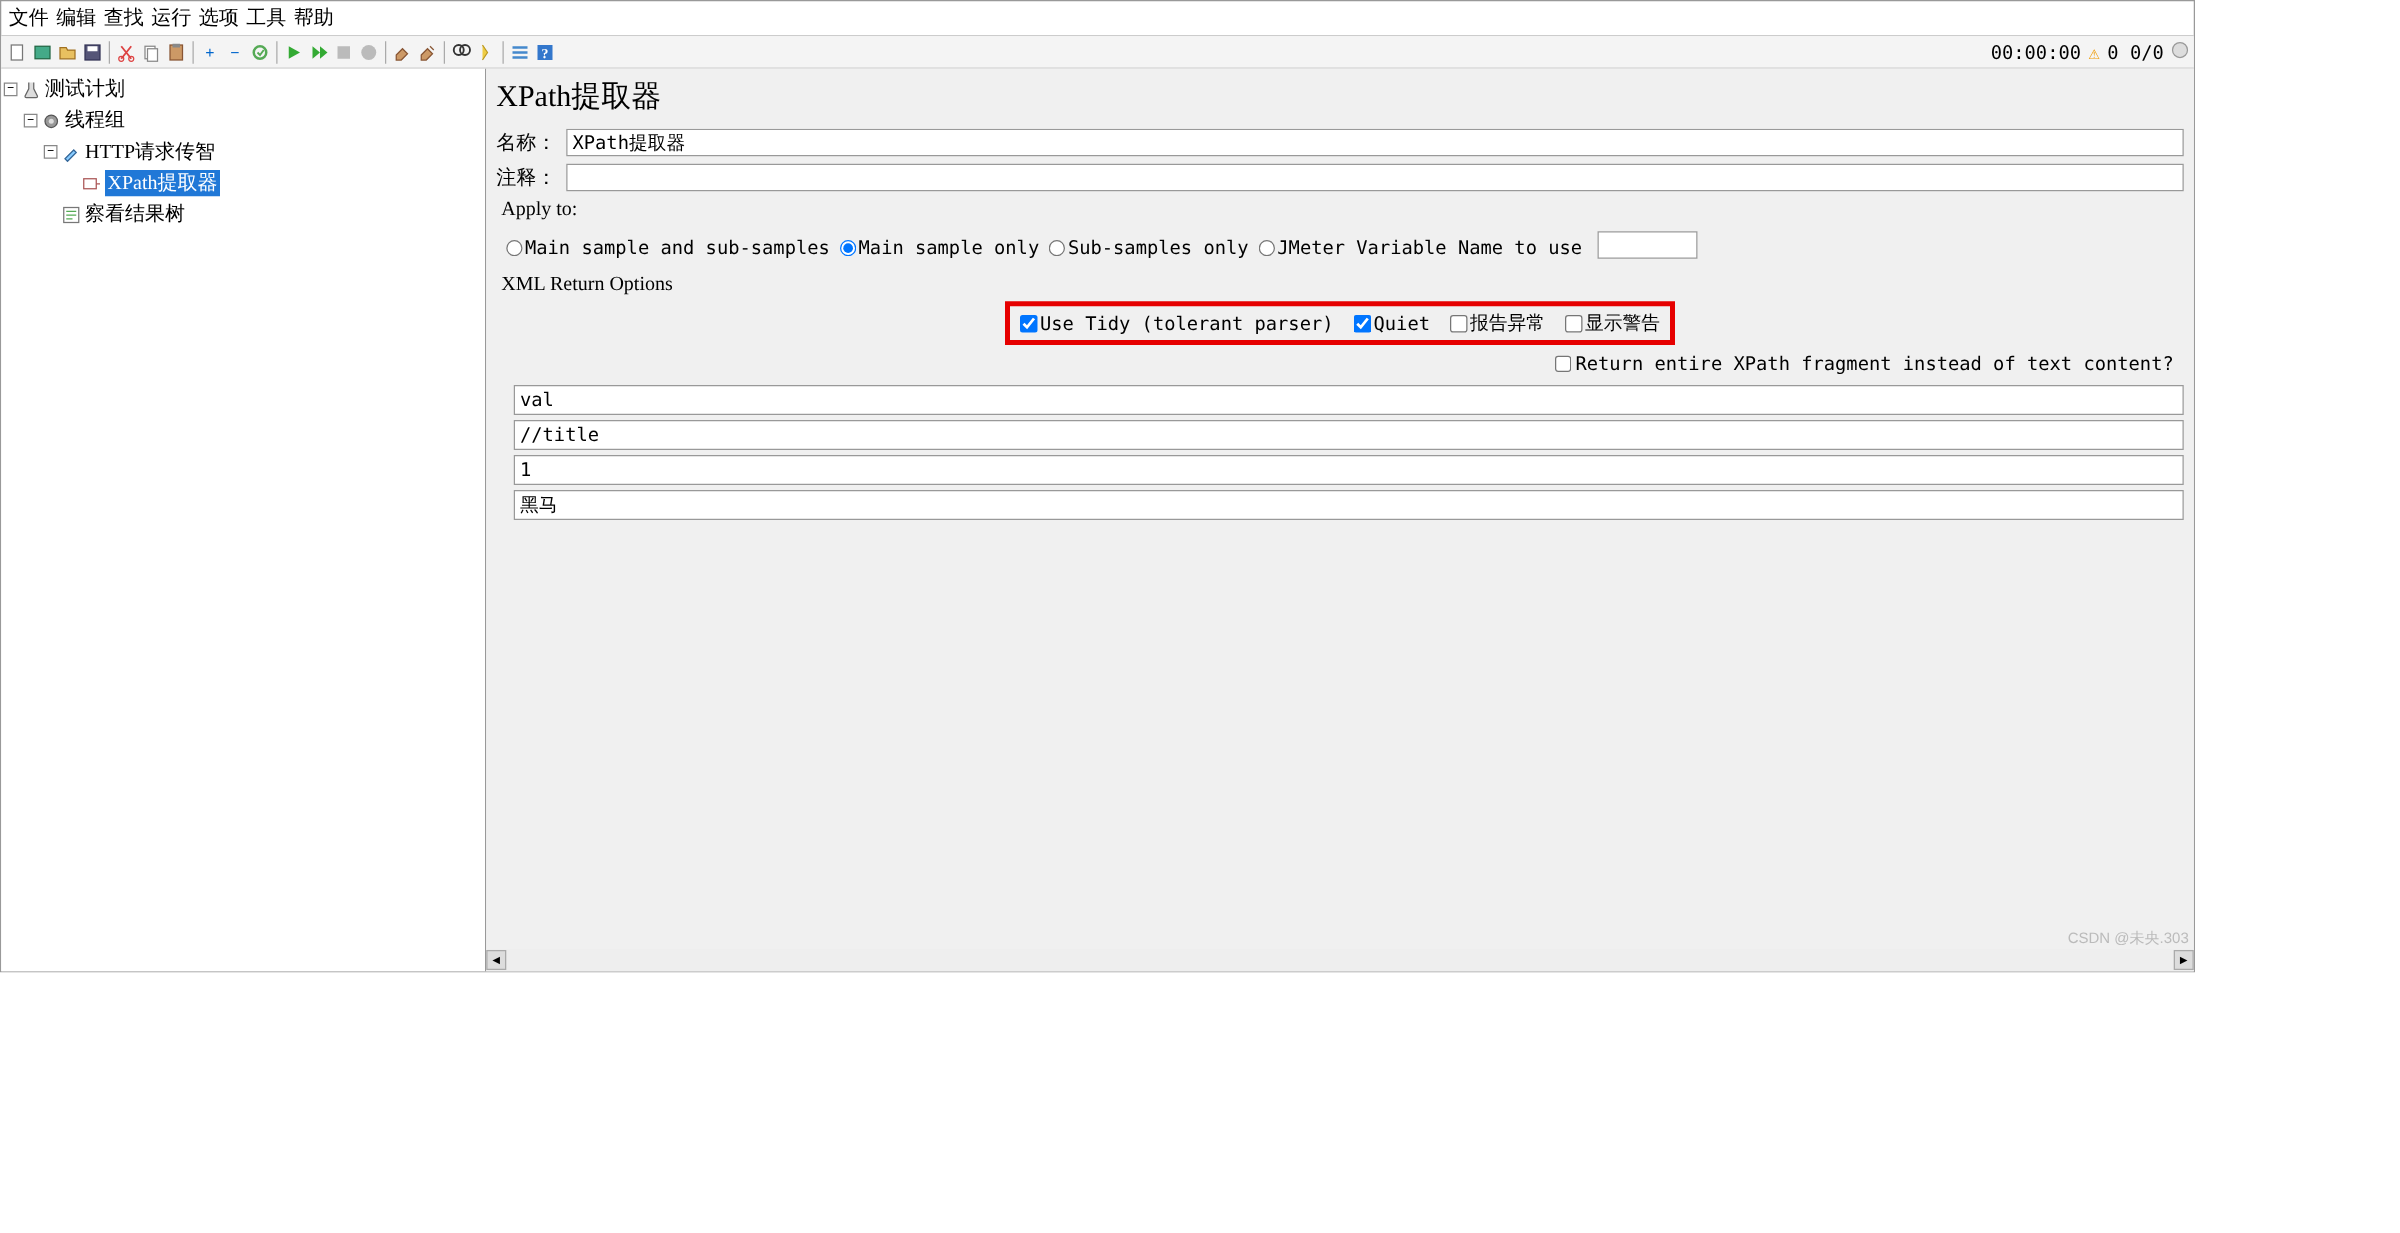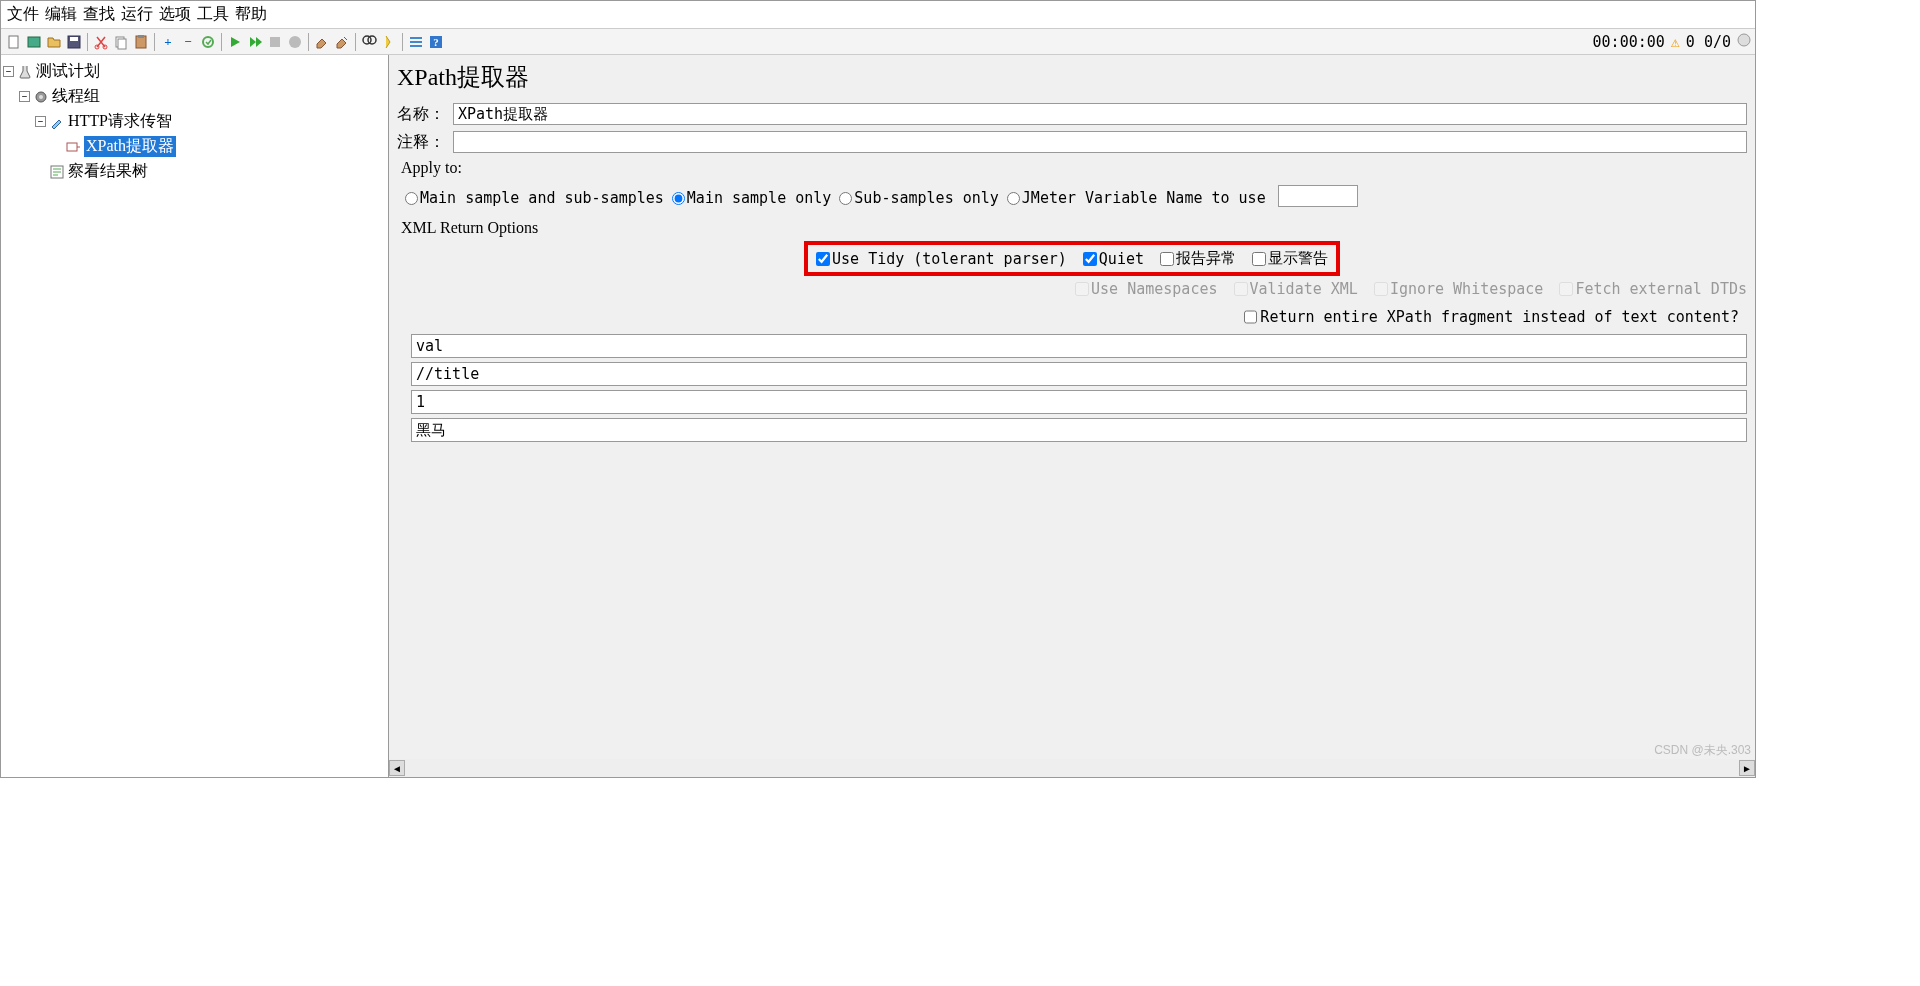--- a/index.html
+++ b/index.html
@@ -316,38 +316,20 @@
               <label>
                   <input type="checkbox" style="">
                   <span>报告异常</span>
                 </label>
               <label>
                   <input type="checkbox" style="">
                   <span>显示警告</span>
                 </label>
             </div>
           </div>
-          <div class="xml-row disabled">
-            <label>
-                <input type="checkbox" disabled="" style="">
-                <span>Use Namespaces</span>
-              </label>
-            <label>
-                <input type="checkbox" disabled="" style="">
-                <span>Validate XML</span>
-              </label>
-            <label>
-                <input type="checkbox" disabled="" style="">
-                <span>Ignore Whitespace</span>
-              </label>
-            <label>
-                <input type="checkbox" disabled="" style="">
-                <span>Fetch external DTDs</span>
-              </label>
-          </div>
         </div>
 
         <div class="return-row">
           <label>
               <input type="checkbox" style="">
               <span>Return entire XPath fragment instead of text content?</span>
             </label>
         </div>
 
         <div class="extract-table">

